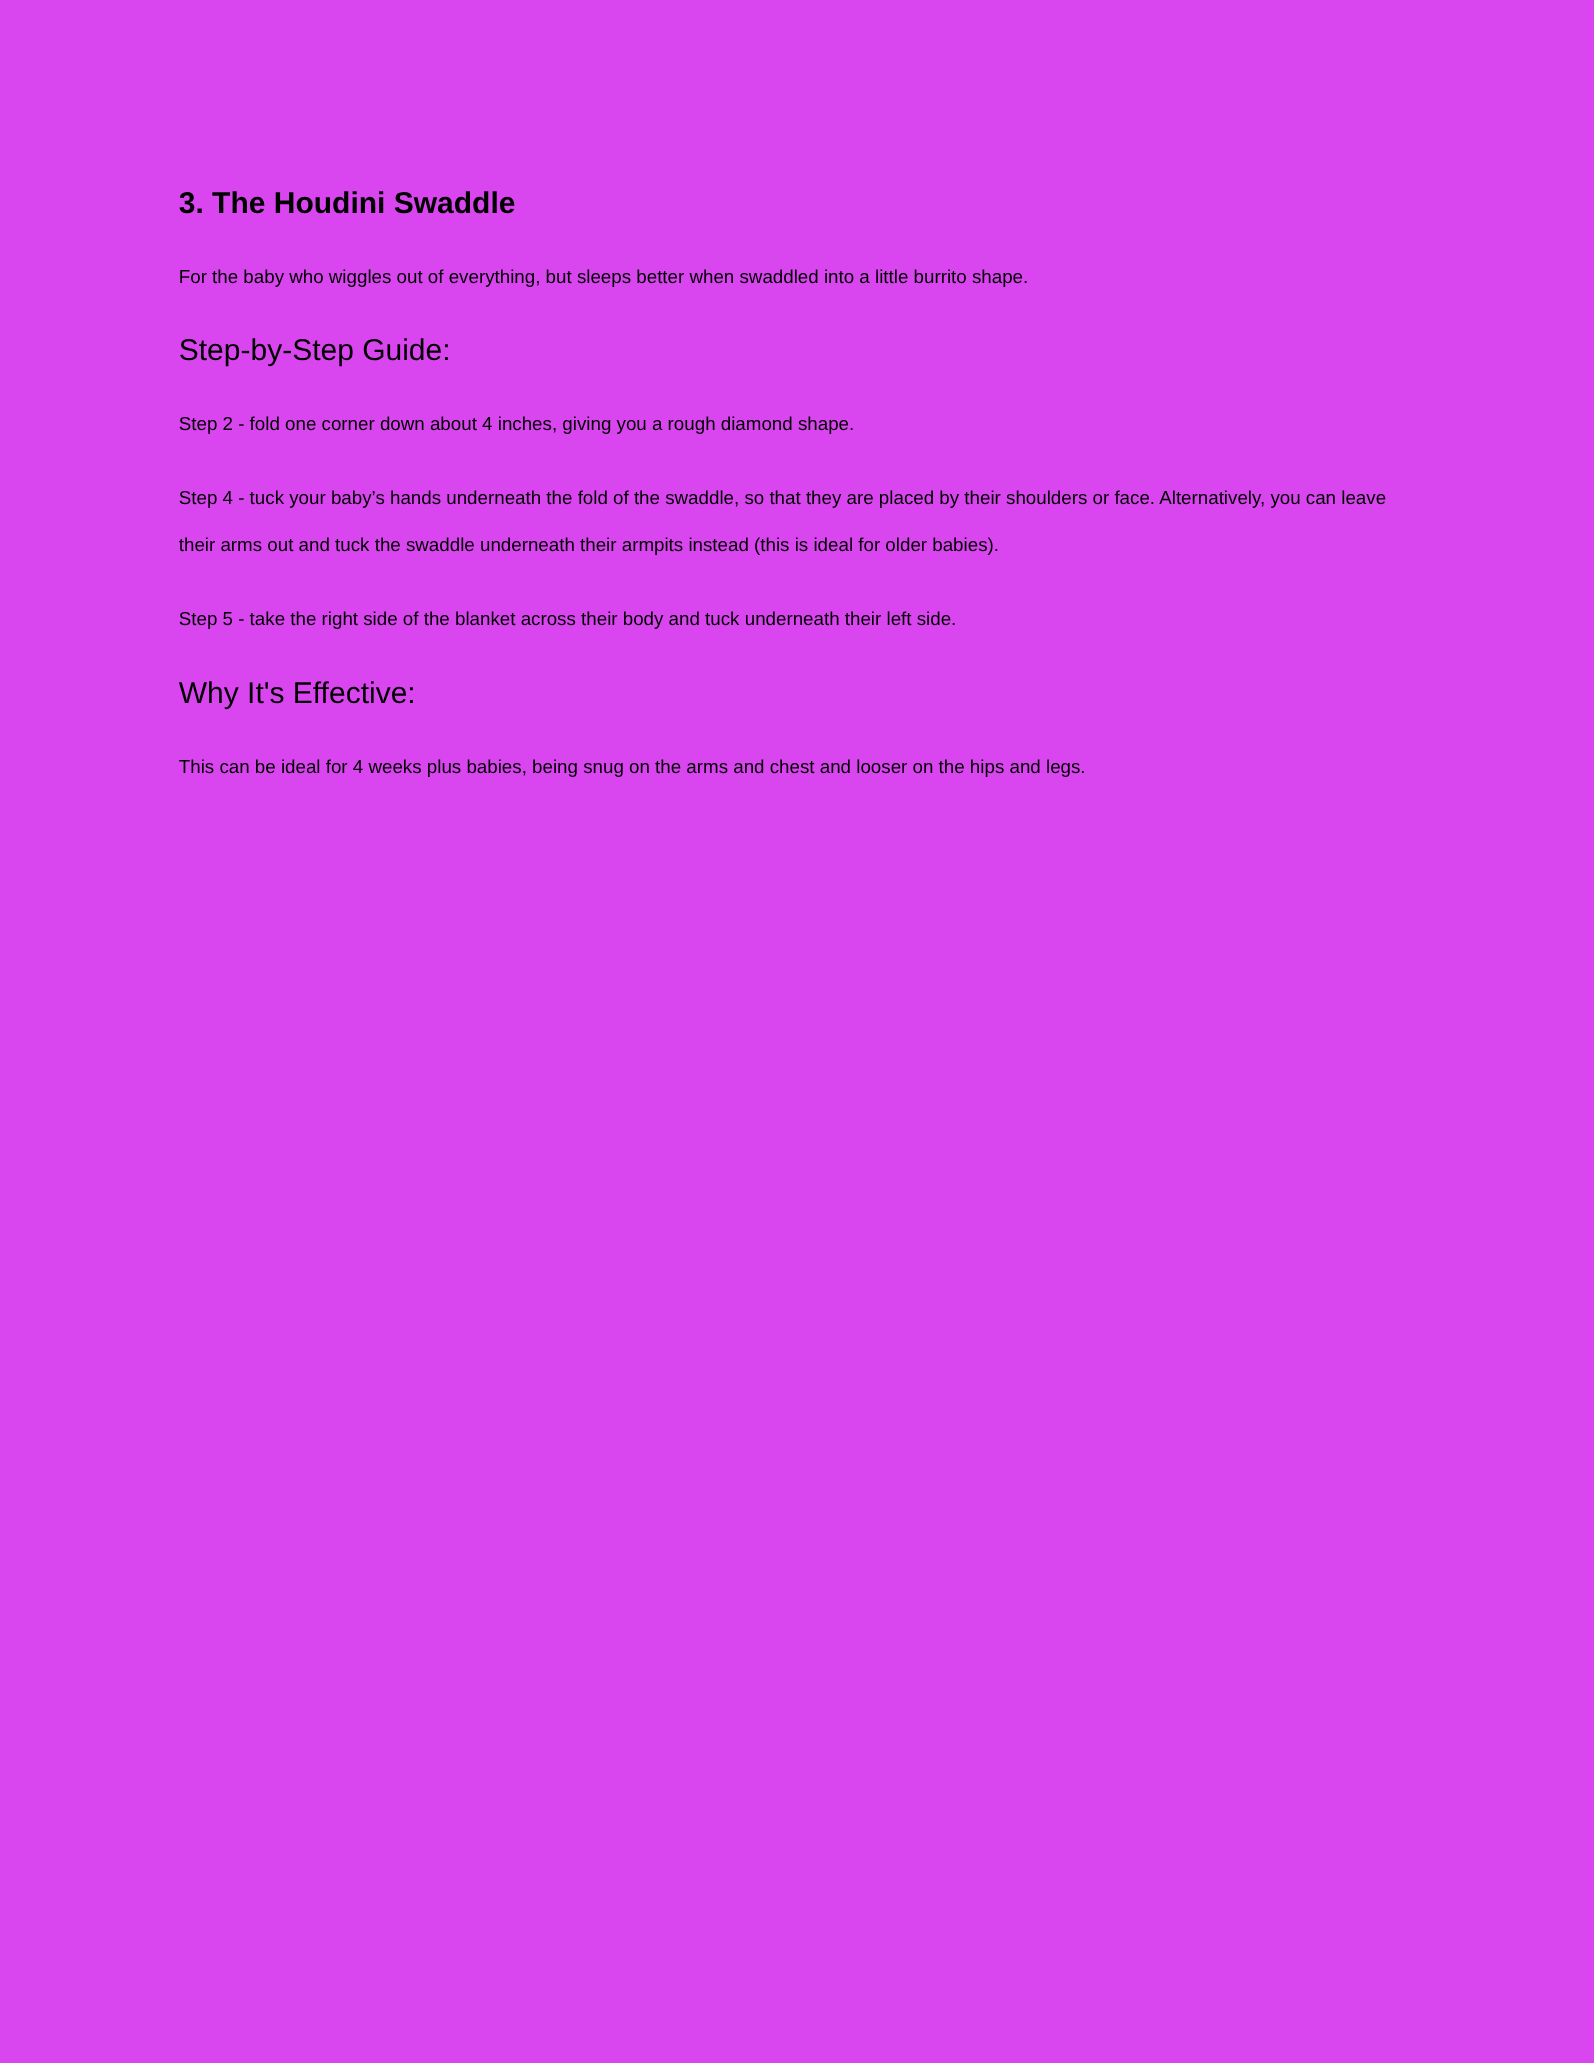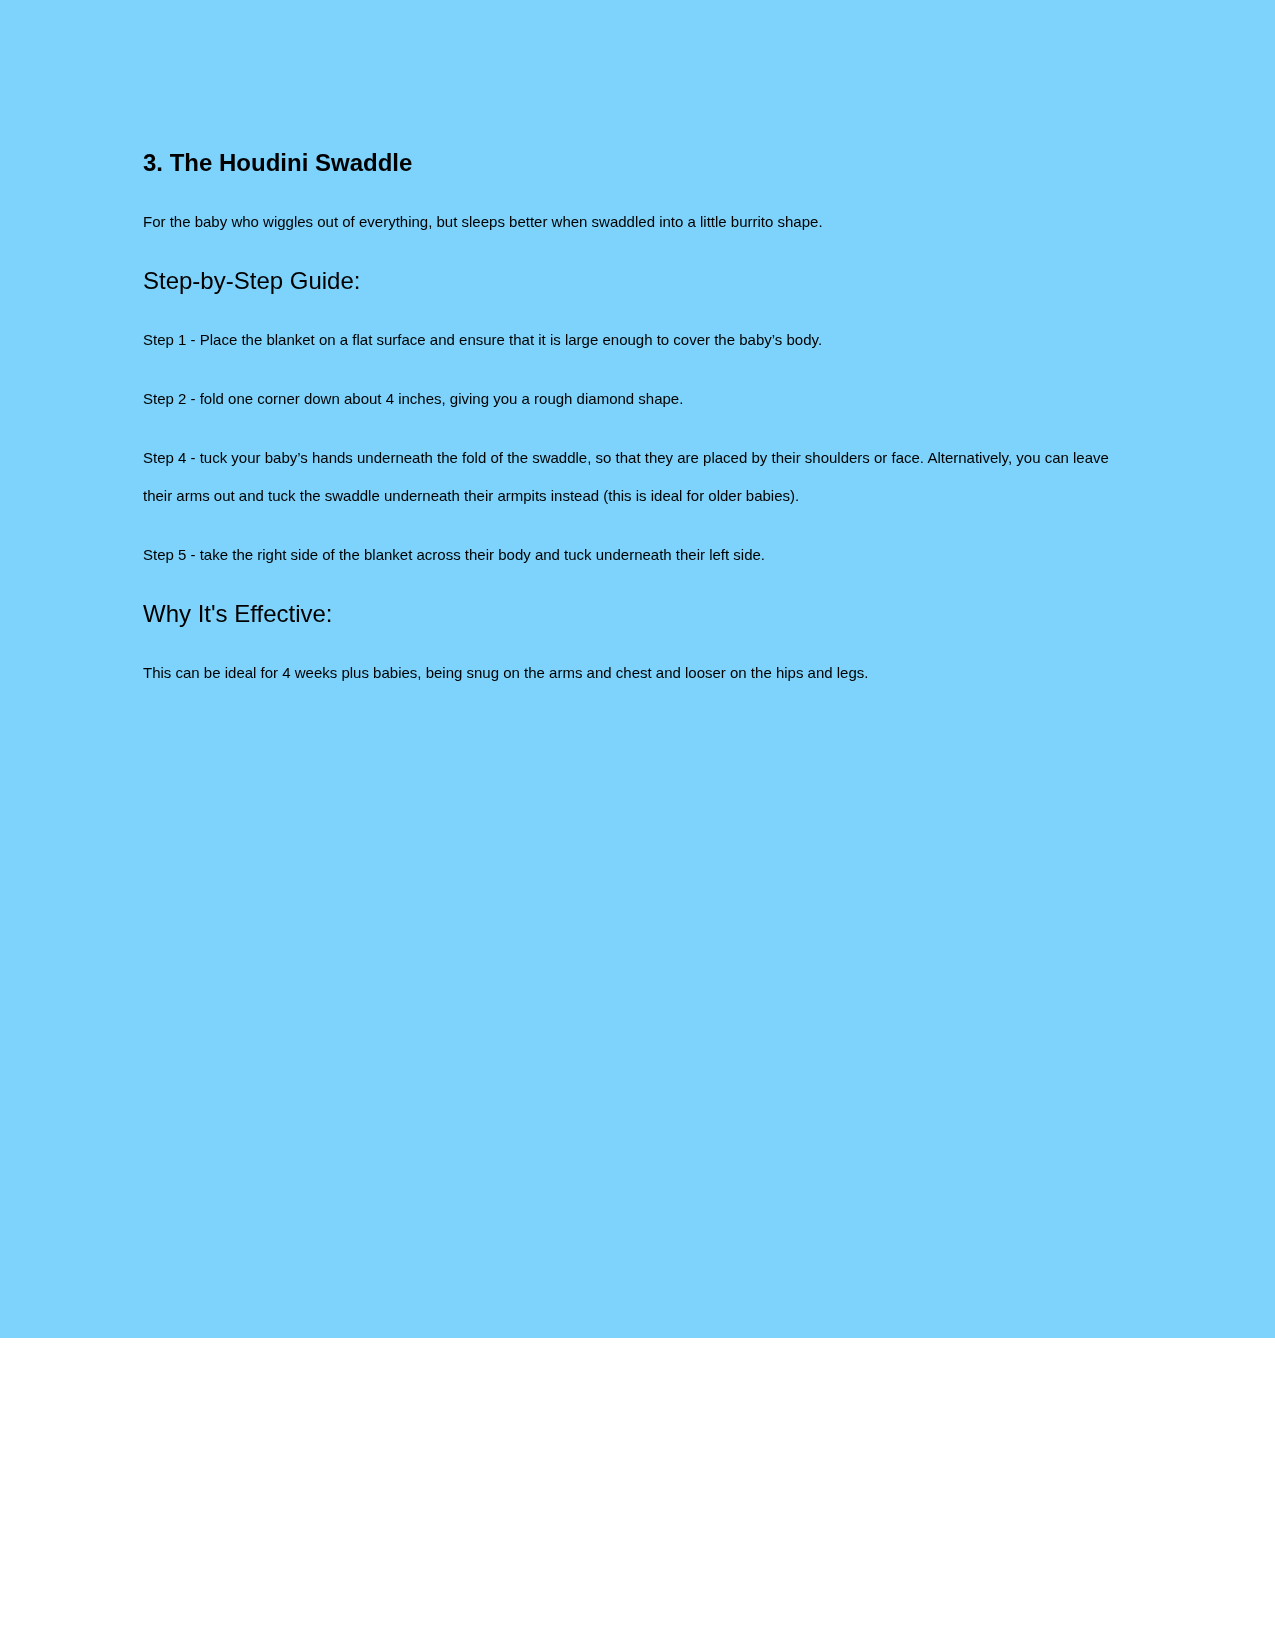--- a/index.html
+++ b/index.html
@@ -13,22 +13,22 @@
     position: relative;
     font-family: "Liberation Sans", sans-serif;
     color: #000000;
     -webkit-font-smoothing: antialiased;
   }
   .page {
     position: absolute;
     top: 0;
     left: 0;
     width: 1275px;
-    height: 1338px;
-    background: #7dd3fc;
+    height: 1650px;
+    background: #d946ef;
     box-sizing: border-box;
     overflow: hidden;
   }
   .content {
     box-sizing: border-box;
     padding: 144px 137px 0 143px;
   }
   .doc-heading {
     font-size: 24px;
     font-weight: bold;
@@ -53,21 +53,20 @@
 
 <div class="page">
   <div class="content">
 
     <h2 class="doc-heading">3. The Houdini Swaddle</h2>
 
     <p class="doc-paragraph">For the baby who wiggles out of everything, but sleeps better when swaddled into a little burrito shape.</p>
 
     <h3 class="doc-subheading">Step-by-Step Guide:</h3>
 
-    <p class="doc-paragraph">Step 1 - Place the blanket on a flat surface and ensure that it is large enough to cover the baby’s body.</p>
 
     <p class="doc-paragraph">Step 2 - fold one corner down about 4 inches, giving you a rough diamond shape.</p>
 
 
     <p class="doc-paragraph">Step 4 - tuck your baby’s hands underneath the fold of the swaddle, so that they are placed by their shoulders or face. Alternatively, you can leave their arms out and tuck the swaddle underneath their armpits instead (this is ideal for older babies).</p>
 
     <p class="doc-paragraph">Step 5 - take the right side of the blanket across their body and tuck underneath their left side.</p>
 
 
 

